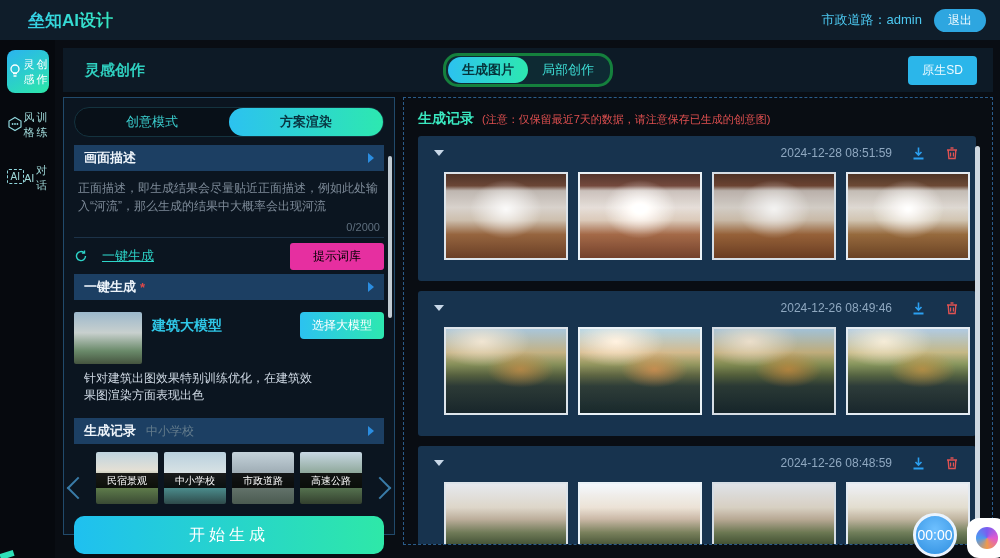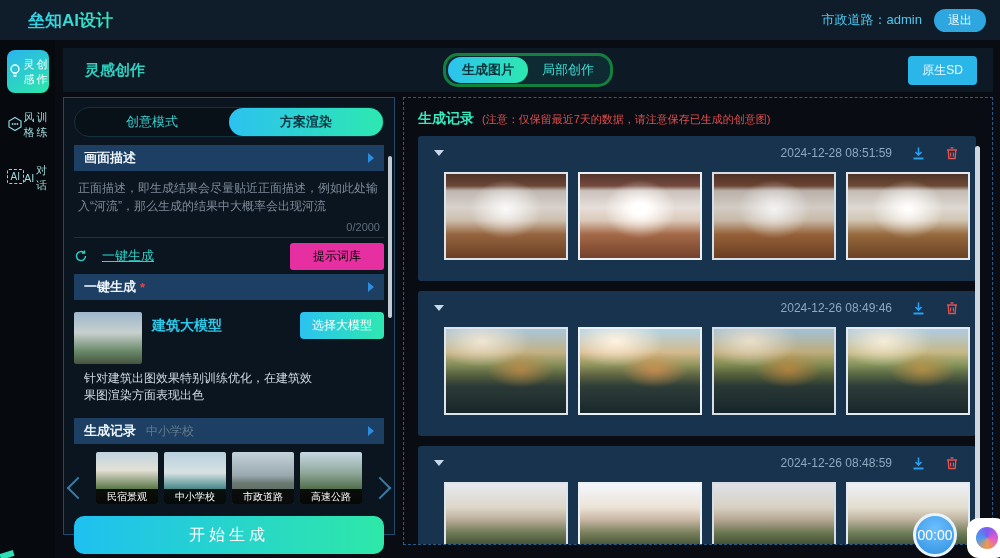--- a/index.html
+++ b/index.html
@@ -68,21 +68,21 @@
                     border:none;border-radius:4px;font-size:12px;padding:5px 12px;cursor:pointer;font-family:Liberation Mono, monospace;}
   .model-desc{margin:6px 0 0 78px;font-size:12px;line-height:17px;color:#cfd9e4;width:230px;margin-left:-68px;
               padding-left:78px;box-sizing:border-box;width:100%;}
   .style-sec-header{margin-top:6px;}
   .style-carousel{margin:8px 4px 0;display:flex;align-items:center;}
   .car-arrow{width:14px;height:14px;border-left:2px solid #3a7ca8;border-bottom:2px solid #3a7ca8;cursor:pointer;}
   .car-arrow.left{transform:rotate(45deg);margin:20px 0 0 2px;}
   .car-arrow.right{transform:rotate(225deg);margin:20px 2px 0 0;}
   .style-list{flex:1;display:flex;gap:6px;justify-content:center;}
   .style-item{width:62px;height:52px;border-radius:2px;position:relative;cursor:pointer;overflow:hidden;}
-  .style-label{position:absolute;left:0;right:0;bottom:0;background:rgba(0,0,0,.88);color:#fff;
+  .style-label{position:absolute;left:0;right:0;bottom:16px;background:rgba(0,0,0,.88);color:#fff;
                font-size:10px;text-align:center;line-height:15px;}
   .s-minsu{background:linear-gradient(180deg,#bfd4df 0%,#e4e0d5 35%,#5d7a4a 70%,#3a4a34 100%);}
   .s-school{background:linear-gradient(180deg,#b9d0de 0%,#d8e2e4 40%,#4a8a8a 70%,#2e4a4a 100%);}
   .s-road{background:linear-gradient(180deg,#c4d2da 0%,#9aa8b0 45%,#6a7a72 60%,#4a5a50 100%);}
   .s-highway{background:linear-gradient(180deg,#c8d8e4 0%,#8fa89a 40%,#54704e 70%,#33402e 100%);}
   .generate-btn{margin:12px 10px 0;width:calc(100% - 20px);height:38px;border:none;border-radius:10px;
      background:linear-gradient(90deg,#1fc0f0,#2ee8a8);color:#fff;font-size:16px;letter-spacing:4px;
      cursor:pointer;font-family:inherit;}
   .lp-scroll{position:absolute;right:2px;top:58px;width:4px;height:162px;background:#c2ccd4;border-radius:2px;}
   

